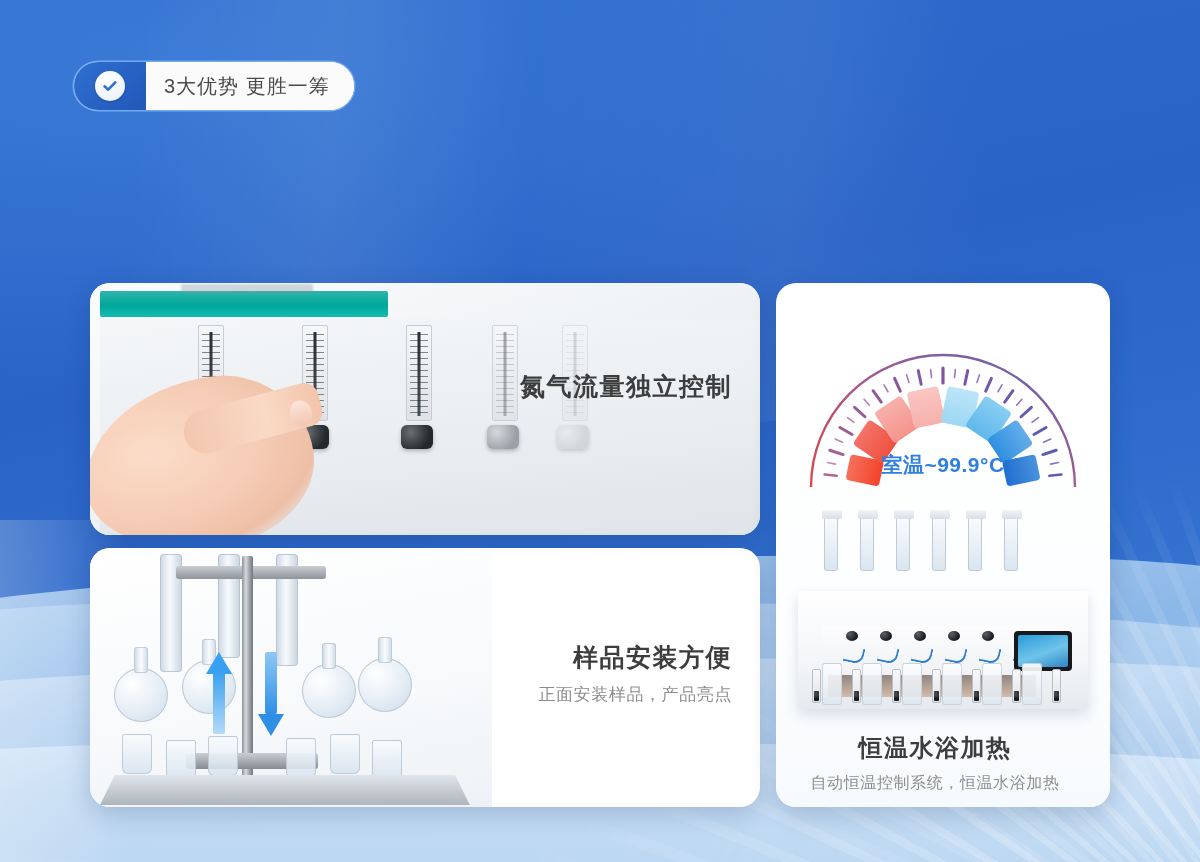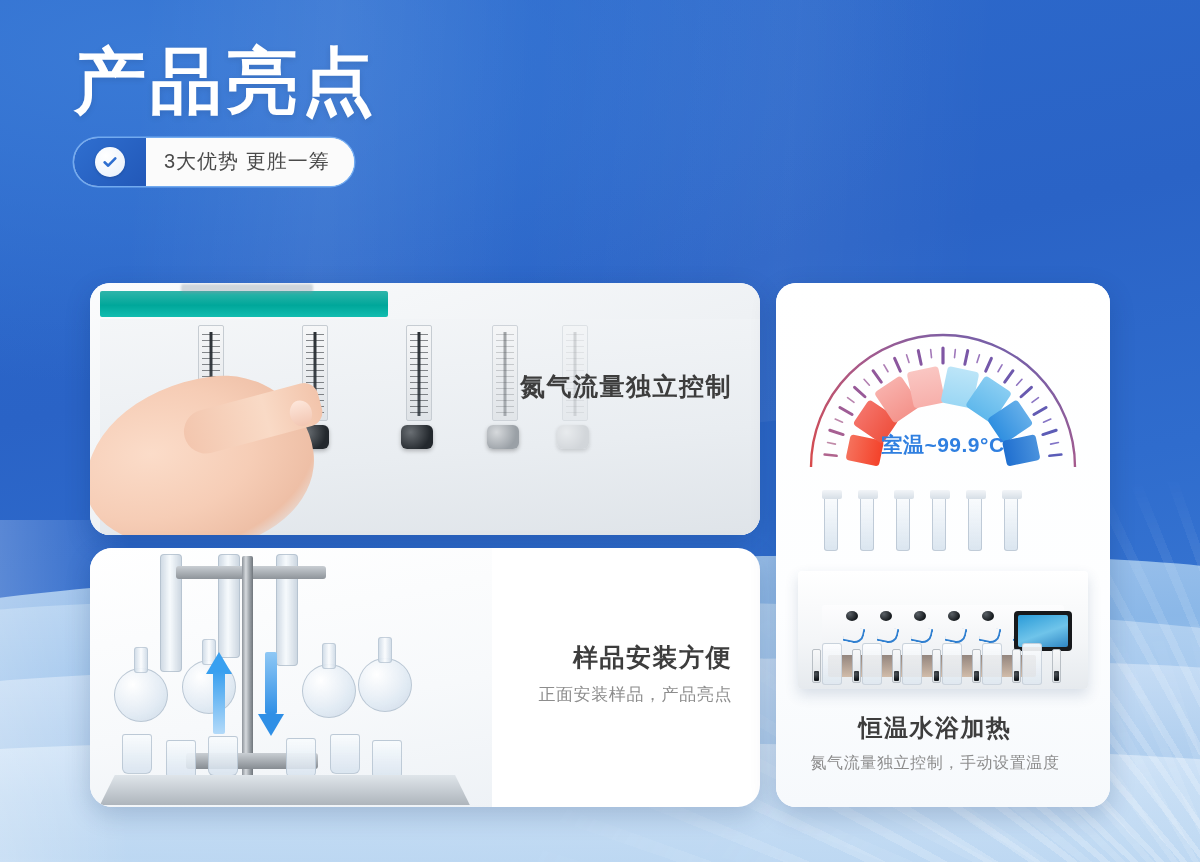--- a/index.html
+++ b/index.html
@@ -167,21 +167,21 @@
     border-radius:40px 26px 26px 40px; transform:rotate(-7deg);
   }
   .hand .nail {
     position:absolute; right:-4px; top:36px; width:22px; height:26px;
     background:linear-gradient(180deg,#fde6da,#f2c6b2); border-radius:50%;
     transform:rotate(-8deg);
   }
   .c1-caption { position:absolute; right:28px; top:88px; text-align:right; }
 
   
-  #card-sample { left:0; top:265px; width:670px; height:259px;border-radius:22px; }
+  #card-sample { left:0; top:265px; width:670px; height:259px; }
   .c2-photo { position:absolute; left:0; top:0; width:60%; height:100%;
     background:linear-gradient(170deg,#ffffff 0%,#f7f9fb 60%,#eef2f6 100%); }
   .rig-post { position:absolute; left:152px; top:8px; width:11px; height:225px;
     background:linear-gradient(90deg,#8d939a,#d6dade 35%,#9aa0a6 70%,#70767c);
     border-radius:2px; }
   .rig-arm { position:absolute; left:86px; top:18px; width:150px; height:13px;
     background:linear-gradient(180deg,#c9ced3,#8e949a); border-radius:3px; }
   .rig-base { position:absolute; left:96px; top:205px; width:132px; height:16px;
     background:linear-gradient(180deg,#c9ced3,#868c92); border-radius:3px; }
   .tube { position:absolute; width:22px; border-radius:4px;
@@ -207,21 +207,21 @@
     border-right:13px solid transparent; }
   .arrow.up .head { top:0; border-bottom:22px solid #38a0f0; }
   .arrow.up .shaft { top:20px; background:linear-gradient(180deg,#3aa0ef,#b3daf9); }
   .arrow.down .head { bottom:0; border-top:22px solid #2f8fe6; }
   .arrow.down .shaft { top:0; background:linear-gradient(180deg,#8fc8f5,#2f8fe6); }
   .c2-caption { position:absolute; right:28px; top:94px; text-align:right; }
 
   
   #card-heating { left:686px; top:0; width:334px; height:524px; }
   .c3-inner { position:relative; width:100%; height:100%;
-    background:linear-gradient(180deg,#ffffff 0%,#fdfeff 62%,#f6f9fc 100%); }
+    background:linear-gradient(180deg,#ffffff 0%,#fdfeff 62%,#f6f9fc 100%);margin-top:20px; }
   .gauge { position:absolute; left:50%; top:28px; transform:translateX(-50%); }
   .gauge-label { position:absolute; left:50%; top:148px; transform:translateX(-50%);
     font-size:21px; font-weight:bold; color:#2f7fe0; white-space:nowrap; letter-spacing:.5px; }
   .machine { position:absolute; left:8px; right:8px; top:210px; height:205px; }
   .m-body { position:absolute; left:14px; top:78px; right:14px; height:118px;
     background:linear-gradient(180deg,#ffffff 0%,#f4f6f8 58%,#e6eaee 100%);
     border-radius:4px; box-shadow:0 6px 14px rgba(40,70,110,.16); }
   .m-back { position:absolute; left:24px; top:34px; right:24px; height:62px;
     background:linear-gradient(180deg,#fdfdfe,#eceff2); border-radius:3px; }
   .m-trough { position:absolute; left:30px; top:84px; right:52px; height:22px;
@@ -263,21 +263,20 @@
   <div class="wave wave-a"></div>
   <div class="wave wave-b"></div>
   <div class="wave wave-c"></div>
   <div class="wave wave-d"></div>
   <div class="left-glow"></div>
   <div class="fan"></div>
   <div class="fan2"></div>
 </div>
 
 <div id="header">
-  <div class="page-title">产品亮点</div>
 
   <div class="badge">
     <div class="badge-left">
       <div class="check-circle">
         <svg width="18" height="18" viewBox="0 0 18 18" aria-hidden="true">
           <path d="M3.6 9.3 L7.2 12.7 L14.3 5.4" fill="none" stroke="#2f6fd0" stroke-width="2.6" stroke-linecap="round" stroke-linejoin="round"></path>
         </svg>
       </div>
     </div>
     <div class="badge-right">3大优势 更胜一筹</div>
@@ -600,18 +599,18 @@
               <i></i>
             </div>
           <div class="fm" style="left:254px;">
               <i></i>
             </div>
         </div>
       </div>
 
       <div class="c3-caption">
         <div class="cap-title">恒温水浴加热</div>
-        <div class="cap-sub">氮气流量独立控制，手动设置温度</div>
+        <div class="cap-sub">自动恒温控制系统，恒温水浴加热</div>
       </div>
     </div>
   </div>
 
 </div>
 
 </body></html>

